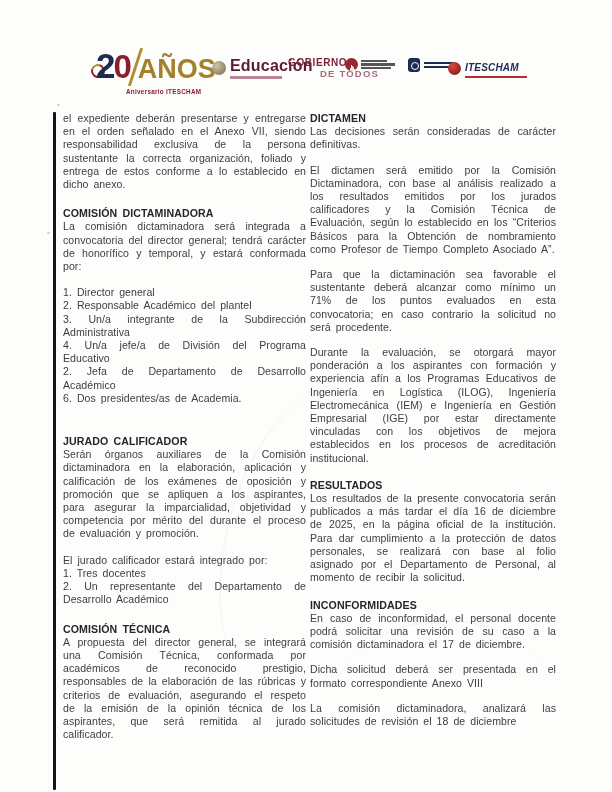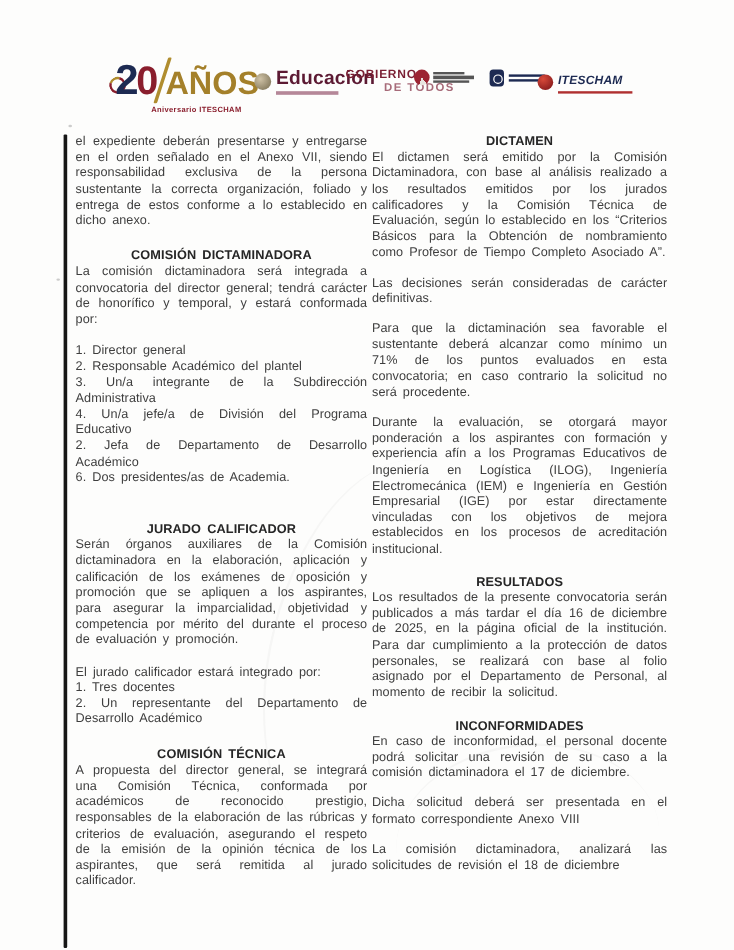--- a/index.html
+++ b/index.html
@@ -45,21 +45,21 @@
   .sphere{width:13px;height:13px;border-radius:50%;background:radial-gradient(circle at 35% 30%, #d94a3a, #8f1f1f 75%);margin-right:4px;flex:0 0 auto;}
   .ites-txt{line-height:1;}
   .ites-word{font-size:10px;font-weight:800;font-style:italic;color:#1d2a52;letter-spacing:0.2px;}
   .ites-bar{margin-top:2px;width:62px;height:2px;background:#b03030;}
 
   
   .col{position:absolute;top:112px;font-size:10.55px;line-height:13.2px;color:#3e3e3e;text-align:justify;word-spacing:2px;letter-spacing:0.05px;}
   .col-left{left:63px;width:243px;}
   .col-right{left:310px;width:246px;}
   .col p{margin:0;}
-  .col h3{font-size:10.6px;color:#262626;margin:0;font-weight:700;text-align:center;letter-spacing:0.1px;}
+  .col h3{font-size:10.6px;color:#262626;margin:0;font-weight:700;text-align:left;letter-spacing:0.1px;}
   .m16{margin-bottom:16px !important;}
   .m13{margin-bottom:13px !important;}
   .m12{margin-bottom:12px !important;}
   .m14{margin-bottom:14px !important;}
   .m30{margin-bottom:30px !important;}
   .list div{margin:0;}
 
   
   .edge-line{position:absolute;left:53px;top:112px;width:3px;height:678px;background:#161616;border-radius:1px;}
   .crease{position:absolute;left:225px;top:380px;width:180px;height:330px;border-left:2px solid rgba(110,110,110,0.05);border-radius:50%;transform:rotate(14deg);pointer-events:none;}
@@ -149,22 +149,22 @@
       <div>1. Tres docentes</div>
       <div>2. Un representante del Departamento de Desarrollo Académico</div>
     </div>
 
     <h3>COMISIÓN TÉCNICA</h3>
     <p>A propuesta del director general, se integrará una Comisión Técnica, conformada por académicos de reconocido prestigio, responsables de la elaboración de las rúbricas y criterios de evaluación, asegurando el respeto de la emisión de la opinión técnica de los aspirantes, que será remitida al jurado calificador.</p>
   </div>
 
   <div class="col col-right">
     <h3>DICTAMEN</h3>
+    <p class="m12">Las decisiones serán consideradas de carácter definitivas.</p>
     <p class="m12">El dictamen será emitido por la Comisión Dictaminadora, con base al análisis realizado a los resultados emitidos por los jurados calificadores y la Comisión Técnica de Evaluación, según lo establecido en los “Criterios Básicos para la Obtención de nombramiento como Profesor de Tiempo Completo Asociado A”.</p>
-    <p class="m12">Las decisiones serán consideradas de carácter definitivas.</p>
     <p class="m12">Para que la dictaminación sea favorable el sustentante deberá alcanzar como mínimo un 71% de los puntos evaluados en esta convocatoria; en caso contrario la solicitud no será procedente.</p>
     <p class="m14">Durante la evaluación, se otorgará mayor ponderación a los aspirantes con formación y experiencia afín a los Programas Educativos de Ingeniería en Logística (ILOG), Ingeniería Electromecánica (IEM) e Ingeniería en Gestión Empresarial (IGE) por estar directamente vinculadas con los objetivos de mejora establecidos en los procesos de acreditación institucional.</p>
 
     <h3>RESULTADOS</h3>
     <p class="m14">Los resultados de la presente convocatoria serán publicados a más tardar el día 16 de diciembre de 2025, en la página oficial de la institución. Para dar cumplimiento a la protección de datos personales, se realizará con base al folio asignado por el Departamento de Personal, al momento de recibir la solicitud.</p>
 
     <h3>INCONFORMIDADES</h3>
     <p class="m12">En caso de inconformidad, el personal docente podrá solicitar una revisión de su caso a la comisión dictaminadora el 17 de diciembre.</p>
     <p class="m12">Dicha solicitud deberá ser presentada en el formato correspondiente Anexo VIII</p>
     <p>La comisión dictaminadora, analizará las solicitudes de revisión el 18 de diciembre</p>

